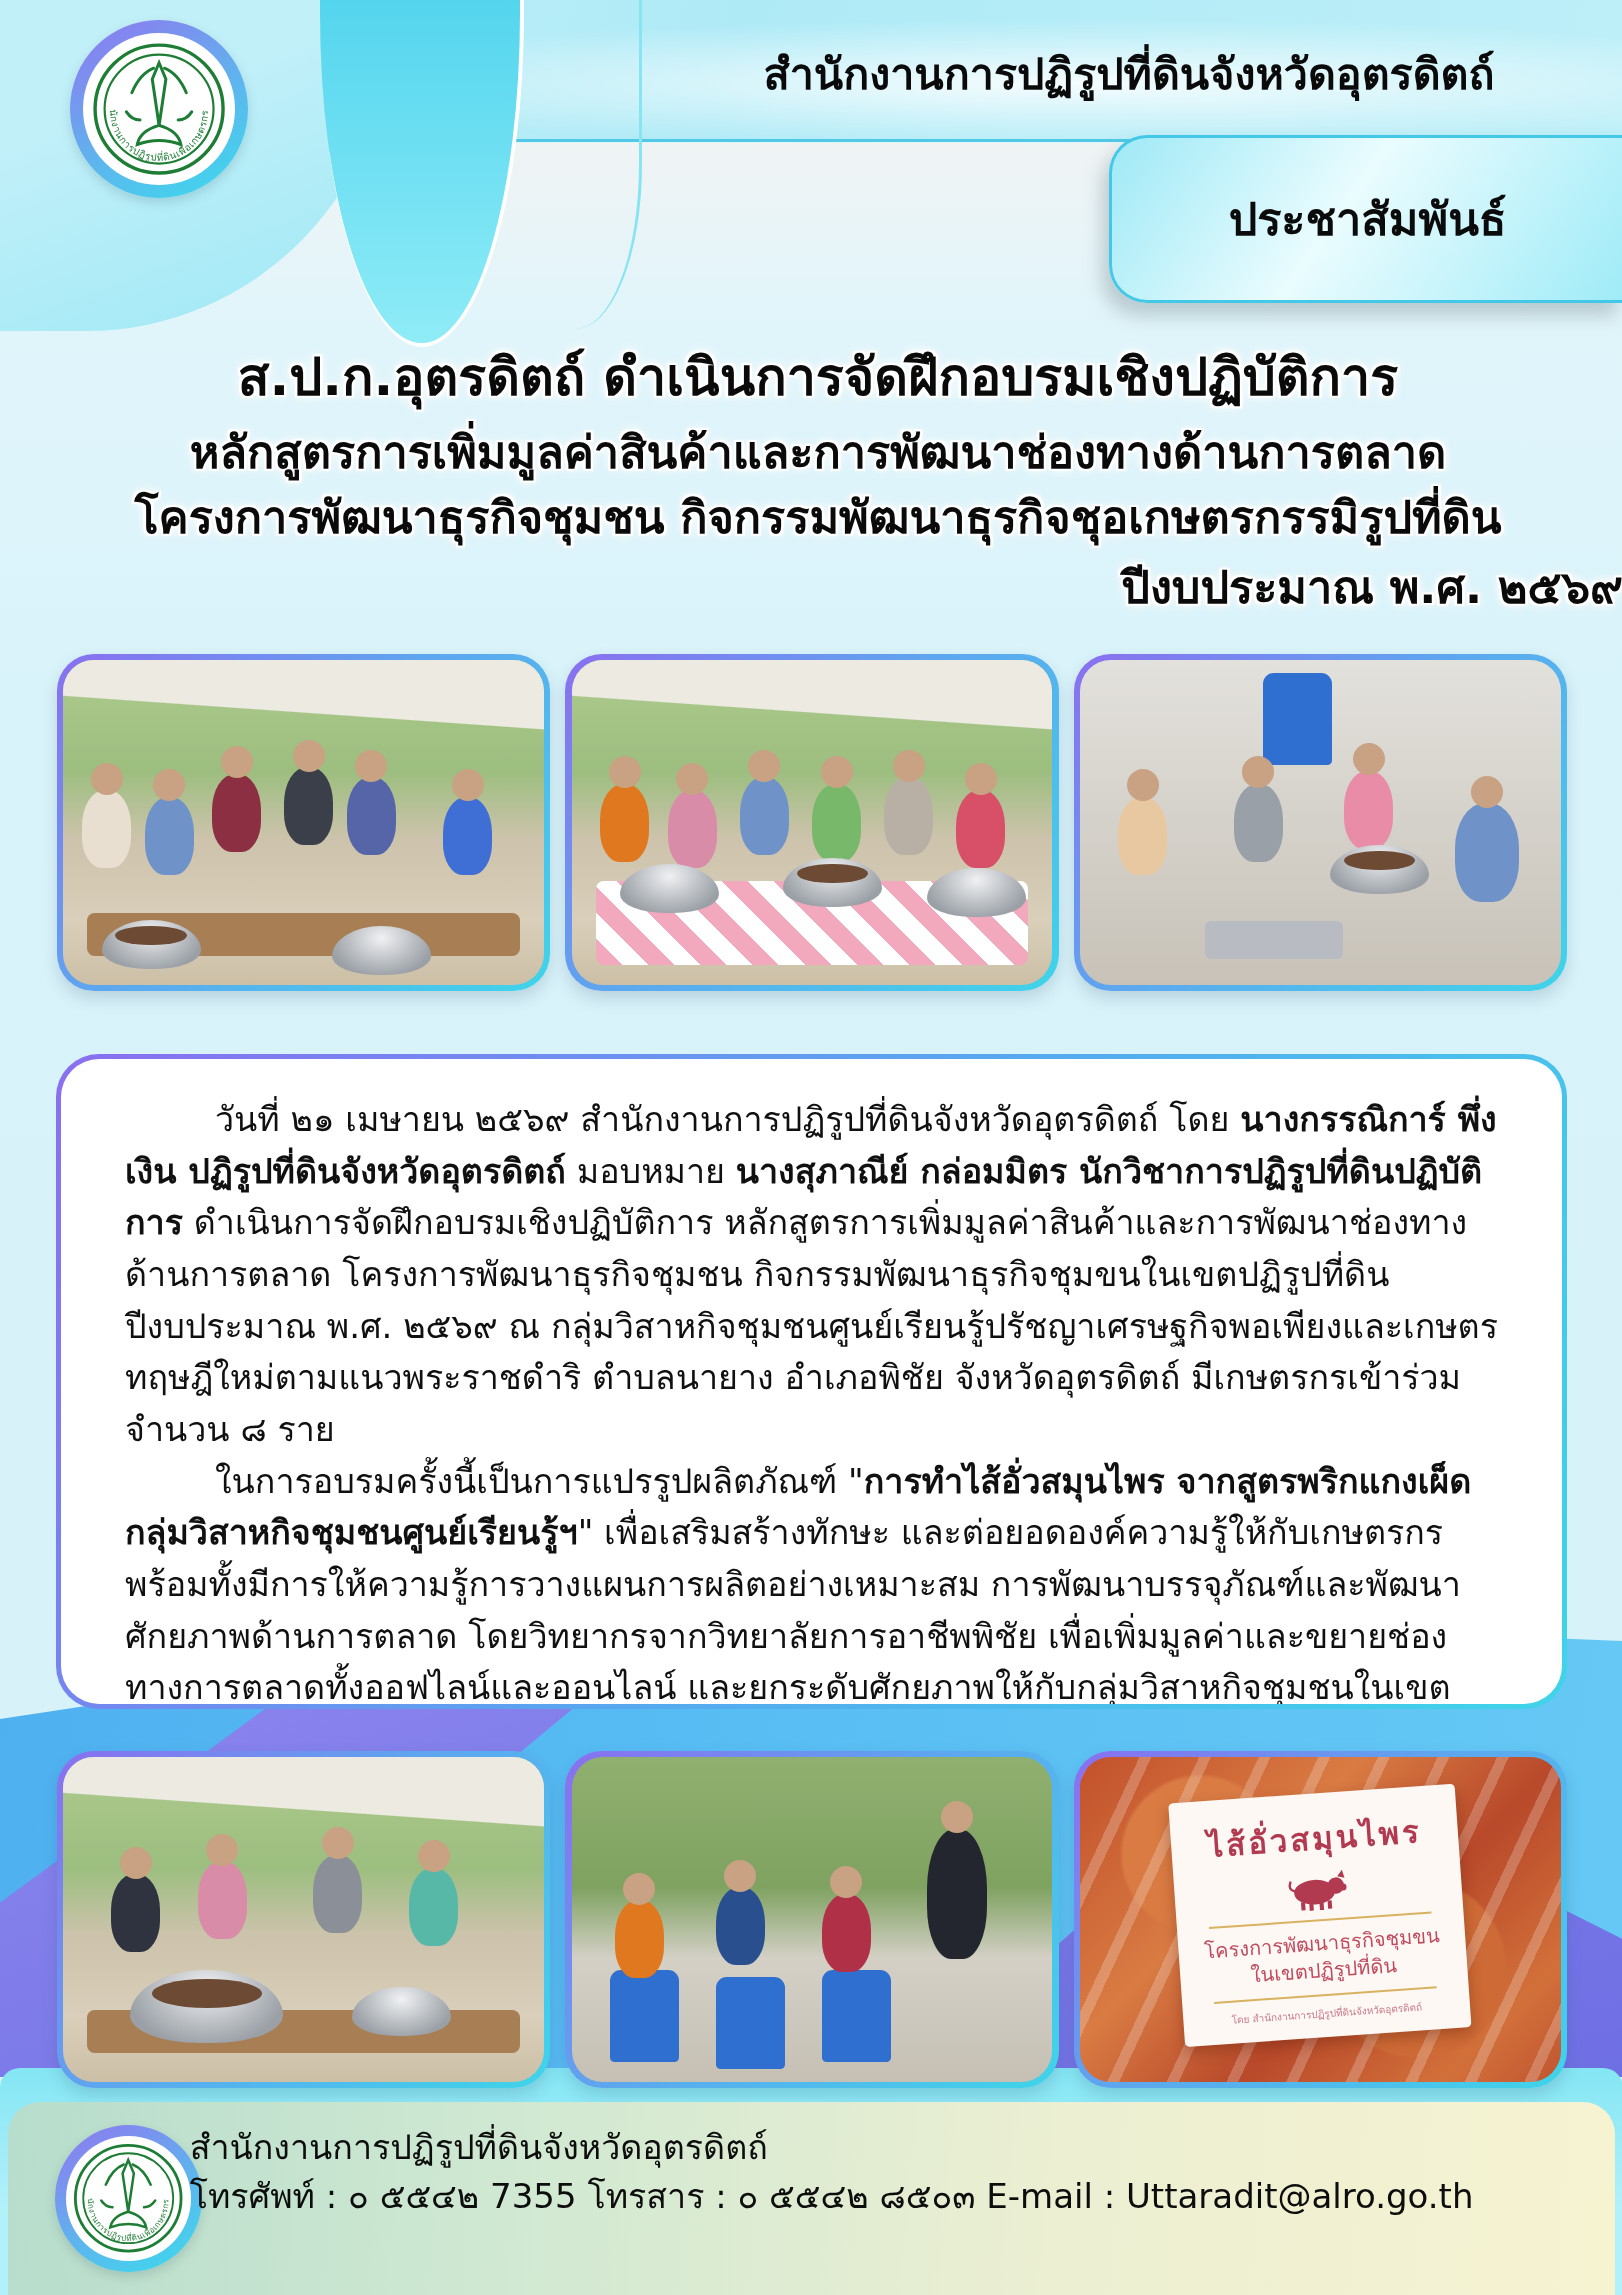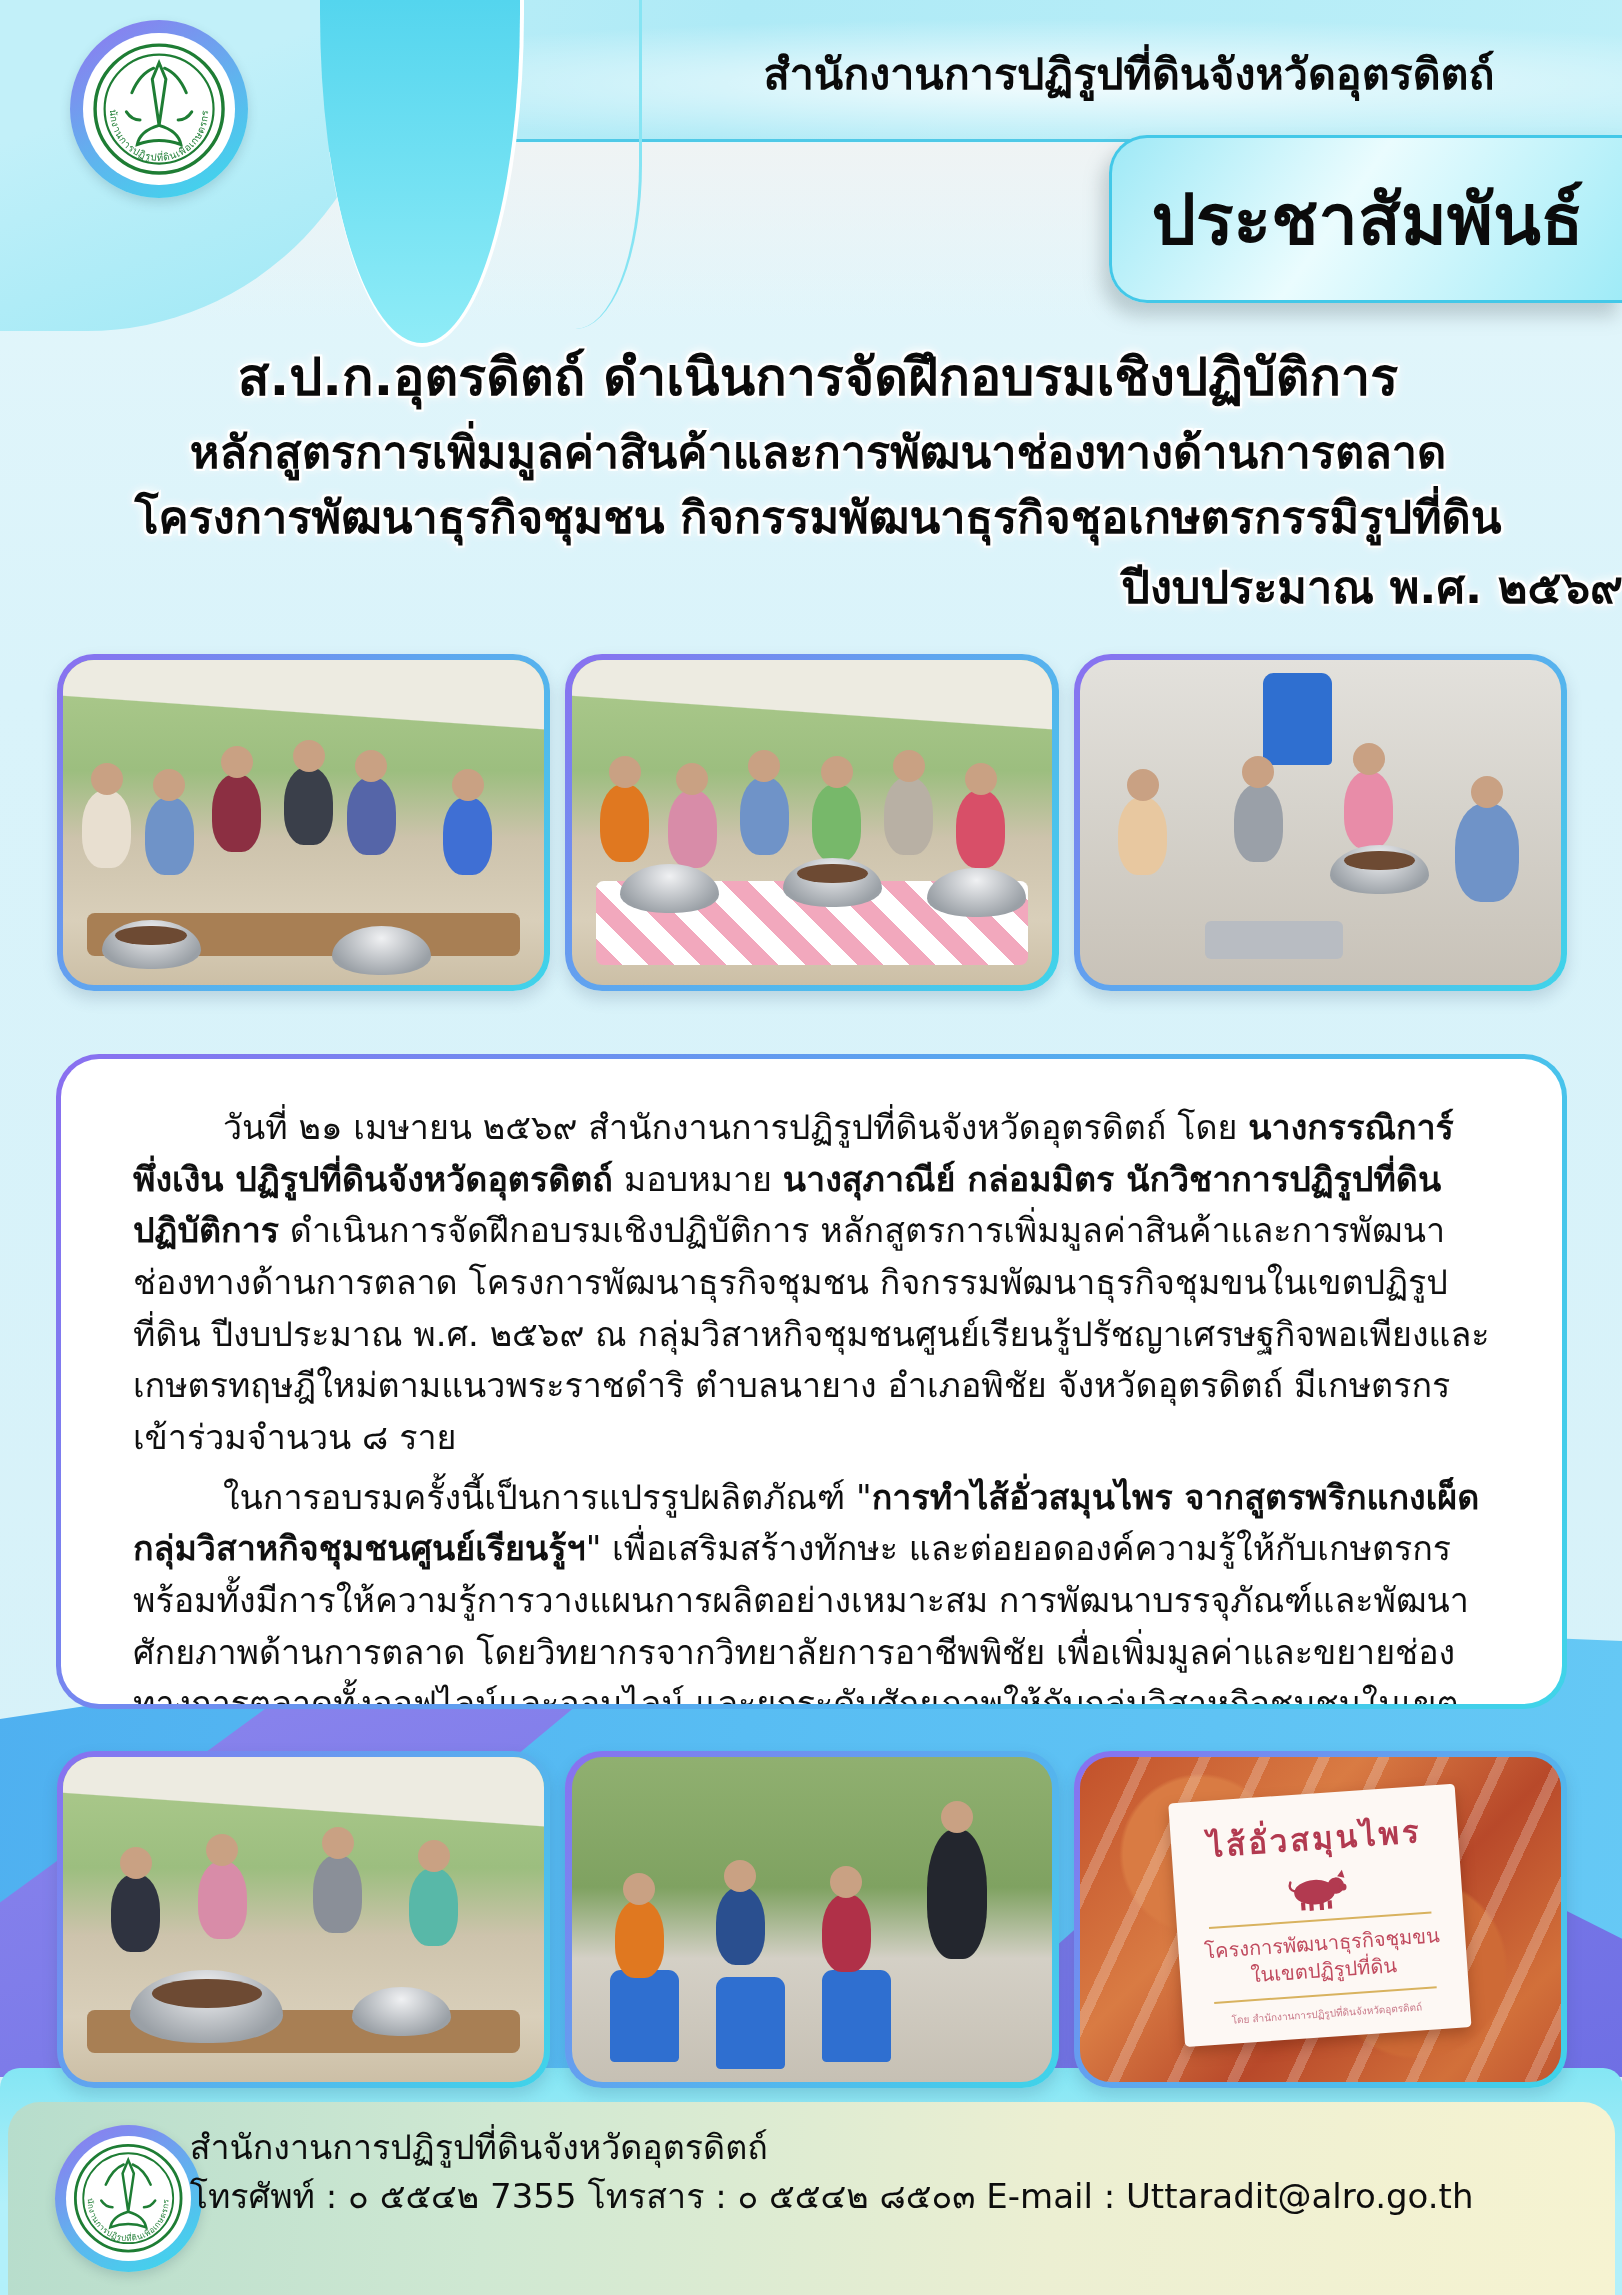--- a/index.html
+++ b/index.html
@@ -46,21 +46,21 @@
     white-space:nowrap;color:#0a0a0a;
   }
   .pr-box{
     position:absolute;top:135px;right:0;width:511px;height:162px;
     background:linear-gradient(125deg,#9fe9f6 0%,#eafcfe 45%,#9febf7 100%);
     border:3.8px solid #43c8e8;border-right:none;
     border-radius:38px 0 0 38px;
     box-shadow:-6.1px 12.2px 18.4px rgba(110,125,132,.35);
     display:flex;align-items:center;justify-content:center;
   }
-  .pr-text{font-size:70px;font-weight:800;white-space:nowrap;}
+  .pr-text{font-size:45px;font-weight:800;white-space:nowrap;}
   
   .title-block{position:absolute;top:346px;left:0;right:0;text-align:center;}
   .title-block div{
     font-weight:800;color:#0a0a0a;line-height:1.22;
     text-shadow:
       2.3px 0 0 #fff,-2.3px 0 0 #fff,0 2.3px 0 #fff,0 -2.3px 0 #fff,
       2.3px 2.3px 0 #fff,-2.3px 2.3px 0 #fff,2.3px -2.3px 0 #fff,-2.3px -2.3px 0 #fff,
       0 0 12.2px #fff,0 0 12.2px #fff;
     margin-left: 13px;
   }
@@ -113,21 +113,21 @@
   .label-by{color:#c87888;font-size:10px;margin-top:10.7px;}
   .pig{display:block;margin:6.1px auto 0;width:66px;height:41px;}
   
   .textbox{
     position:absolute;top:1054px;left:56px;width:1511px;height:655px;
     border-radius:43px;border:5.4px solid transparent;
     background:linear-gradient(#fff,#fff) padding-box,
                linear-gradient(120deg,#8a6ff0 0%,#57a8ef 50%,#3fd4e9 100%) border-box;
     padding:35px 64px 0;box-sizing:border-box;overflow:hidden;
   }
-  .para{font-size:34px;line-height:1.52;text-indent:90px;margin:8px;color:#101010;}
+  .para{font-size:34px;line-height:1.52;text-indent:90px;margin:0;color:#101010;}
   .para .b{font-weight:800;}
   
   .bottom-bg{
     position:absolute;top:1618px;left:0;width:100%;height:459px;overflow:hidden;
     clip-path:polygon(0 22%,30% 6%,65% 0,100% 5%,100% 100%,0 100%);
     background:linear-gradient(100deg,#4fb0f0 0%,#58bdf3 45%,#66c9f5 100%);
   }
   .pb1,.pb2{position:absolute;inset:0;background:linear-gradient(165deg,#8d86ee 0%,#7a79e8 60%,#6f6fe4 100%);}
   .pb1{clip-path:polygon(24% 0,42% 0,8% 100%,0 100%,0 62%);}
   .pb2{clip-path:polygon(70% 56%,82% 38%,100% 70%,100% 100%,56% 100%);}

